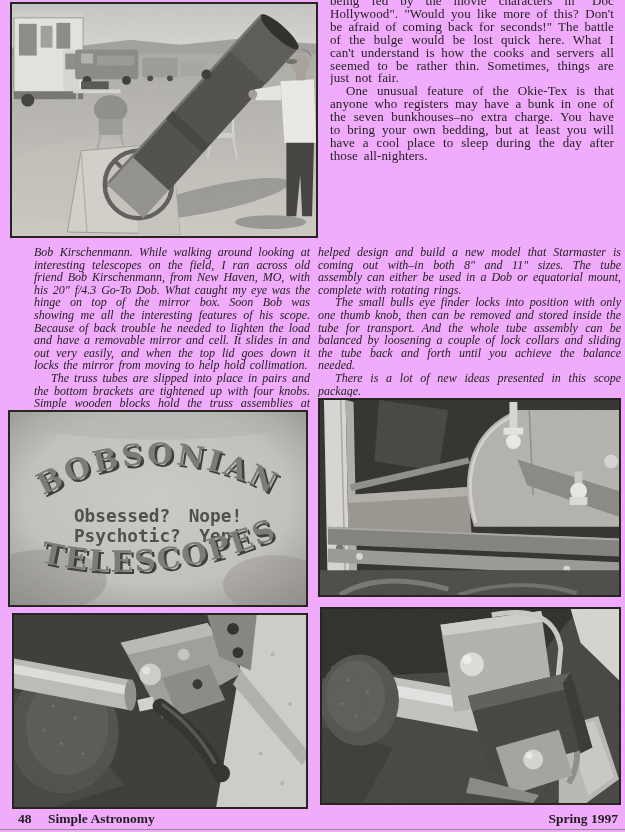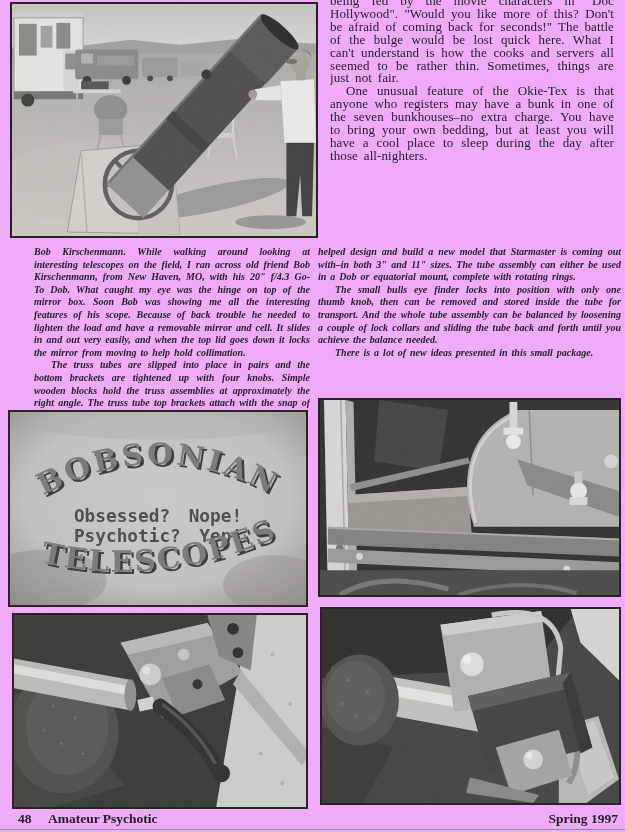--- a/index.html
+++ b/index.html
@@ -22,22 +22,22 @@
 
   .bodycol {
     position:absolute; left:330px; top:-5px; width:284px; height:251px;
     font-size:13px; line-height:12.9px; overflow:hidden;
     letter-spacing:0.1px; word-spacing:2.5px;
   }
   .bodycol p { margin:0; text-align:justify; }
   .bodycol p.ind { text-indent:16px; }
 
   .cap {
-    position:absolute; font-weight:bold; font-style:italic;
-    font-size:10px; line-height:12.6px; color:#232220; overflow:hidden;
+    position:absolute; font-weight:normal; font-style:italic;
+    font-size:12px; line-height:12.6px; color:#232220; overflow:hidden;
     word-spacing:1.5px;
   }
   .cap p { margin:0; text-align:justify; }
   .cap p.ind { text-indent:17px; }
   .cap-left  { left:34px;  top:246px; width:276px; height:163px; }
   .cap-right { left:318px; top:246px; width:303px; height:151px; }
 
   .footer {
     position:absolute; left:18px; right:7px; top:811px;
     display:flex; align-items:center;
@@ -171,23 +171,23 @@
     <p class="ind">One unusual feature of the Okie-Tex is that anyone who registers may have a bunk in one of the seven bunkhouses–no extra charge. You have to bring your own bedding, but at least you will have a cool place to sleep during the day after those all-nighters.</p>
   </div>
 
   <div class="cap cap-left">
     <p>Bob Kirschenmann. While walking around looking at interesting telescopes on the field, I ran across old friend Bob Kirschenmann, from New Haven, MO, with his 20" f/4.3 Go-To Dob. What caught my eye was the hinge on top of the mirror box. Soon Bob was showing me all the interesting features of his scope. Because of back trouble he needed to lighten the load and have a removable mirror and cell. It slides in and out very easily, and when the top lid goes down it locks the mirror from moving to help hold collimation.</p>
     <p class="ind">The truss tubes are slipped into place in pairs and the bottom brackets are tightened up with four knobs. Simple wooden blocks hold the truss assemblies at approximately the right angle. The truss tube top brackets attach with the snap of four cam clamps.</p>
 
   </div>
 
   <div class="cap cap-right">
-    <p>helped design and build a new model that Starmaster is coming out with–in both 3" and 11" sizes. The tube assembly can either be used in a Dob or equatorial mount, complete with rotating rings.</p>
+    <p>helped design and build a new model that Starmaster is coming out with–in both 8" and 11" sizes. The tube assembly can either be used in a Dob or equatorial mount, complete with rotating rings.</p>
     <p class="ind">The small bulls eye finder locks into position with only one thumb knob, then can be removed and stored inside the tube for transport. And the whole tube assembly can be balanced by loosening a couple of lock collars and sliding the tube back and forth until you achieve the balance needed.</p>
-    <p class="ind">There is a lot of new ideas presented in this small package.</p>
+    <p class="ind">There is a lot of new ideas presented in this scope package.</p>
   </div>
 
   <div class="photo" id="photo-tshirt">
     <svg viewBox="0 0 300 197" preserveAspectRatio="none">
       <defs>
         <radialGradient id="shirtG" cx="50%" cy="45%" r="75%">
           <stop offset="0" stop-color="#cdcbc6"></stop>
             <stop offset="0.6" stop-color="#c3c1bc"></stop>
             <stop offset="1" stop-color="#8f8d88"></stop>
         </radialGradient>
@@ -404,18 +404,18 @@
       </g>
 
       <polygon points="150,170 220,188 214,196 146,186" fill="#8a8883"></polygon>
 
       <rect width="301" height="196" filter="url(#grain5)" opacity="0.09"></rect>
     </svg>
   </div>
 
   <div class="footer">
     <span class="pgnum">48</span>
-    <span class="mag">Amateur Psychotic</span>
+    <span class="mag">Simple Astronomy</span>
     <span class="issue">Spring 1997</span>
   </div>
   <div class="bottom-rule"></div>
 
 </div>
 
 </body></html>

